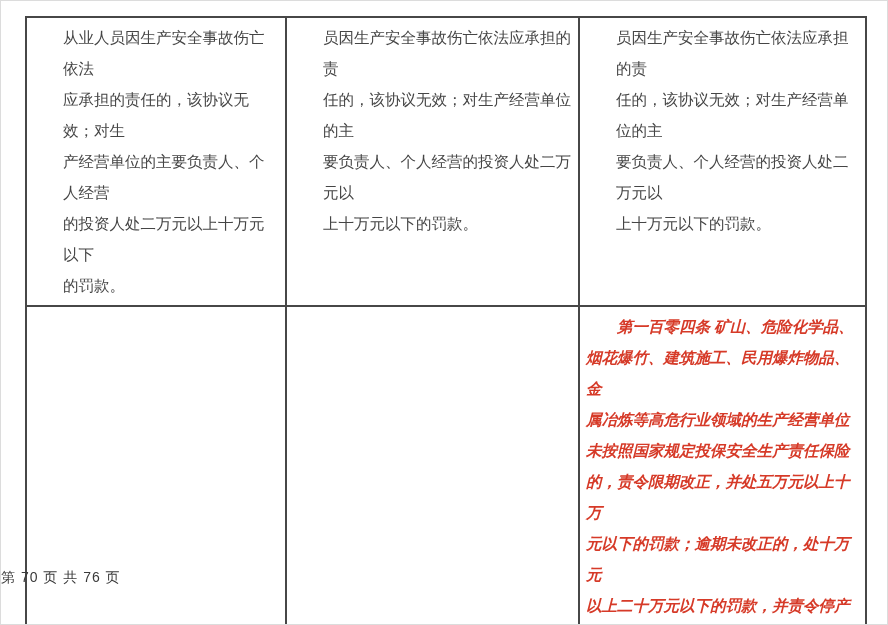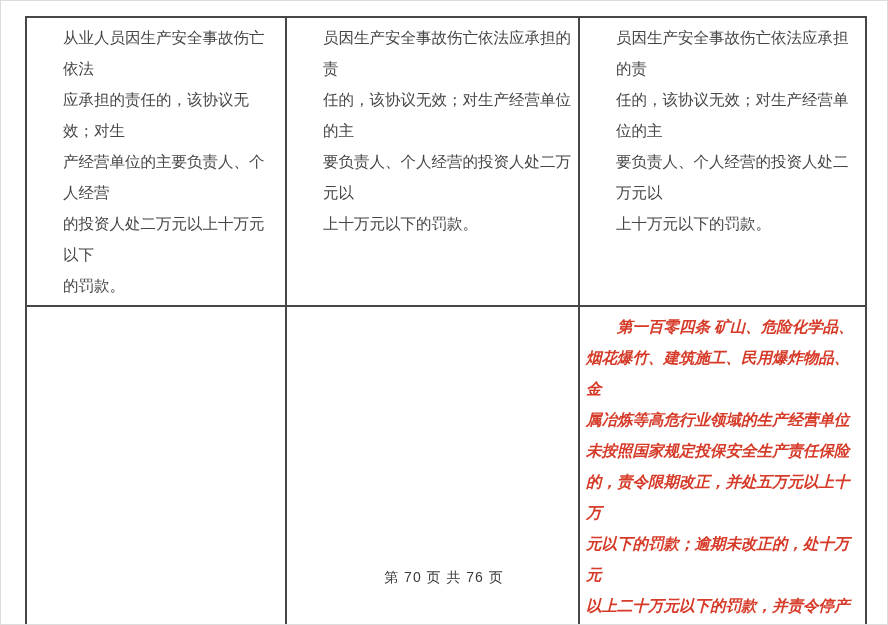--- a/index.html
+++ b/index.html
@@ -30,21 +30,20 @@
     overflow:hidden;
   }
   tr.row-1 td { height:163px;padding-left:36px; }
   tr.row-2 td { height:254px;font-style:italic; }
   td.indent { text-indent:2em; }
   .seg-normal { font-weight:400; }
   .seg-red-bold { font-weight:700; color:var(--red, #d63a28); }
   .footer {
     position:absolute;
     left:0; top:568px; width:100%;
-    text-align:center;
     font-size:14px;
     letter-spacing:1px;
     color:var(--footer_text, #3a3a3a);
   }
 </style>
 </head>
 <body>
 
 <div class="page">
   <table class="cmp">

